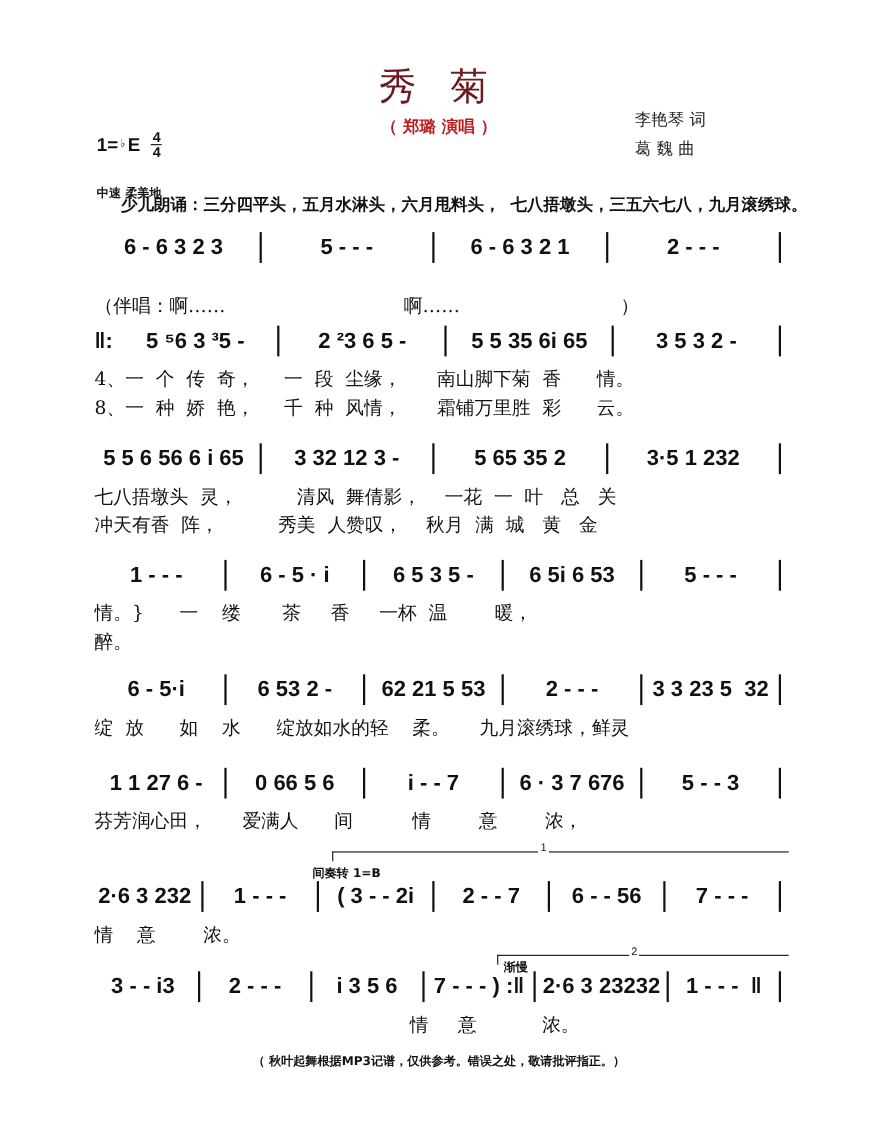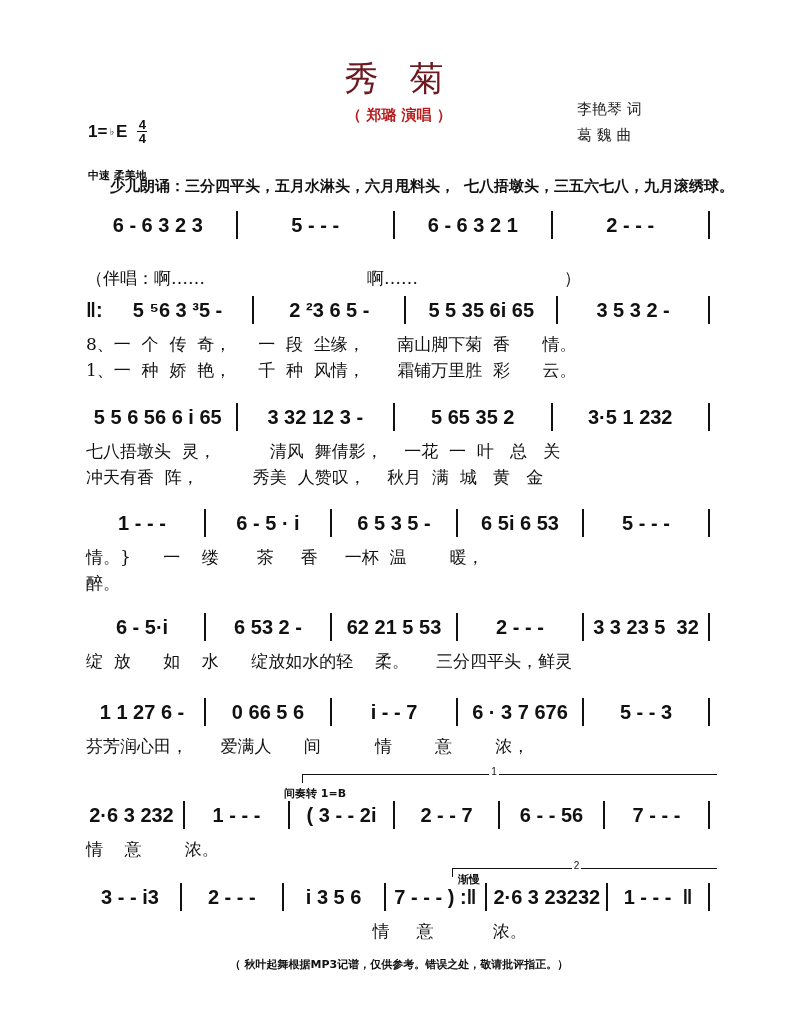--- a/index.html
+++ b/index.html
@@ -46,36 +46,36 @@
 <div class="abs tempo">中速  柔美地</div>
 <div class="abs recite">少儿朗诵：三分四平头，五月水淋头，六月甩料头，  七八捂墩头，三五六七八，九月滚绣球。</div>
 
 <div id="score">
     <div class="row" style="top: 210px;">
       <div class="notes" style="width: 630px; top: 0px;"><span class="measure" style="flex: 1 1 0%;">6 - 6 3 2 3</span><span class="bar"></span><span class="measure" style="flex: 1 1 0%;">5 - - -</span><span class="bar"></span><span class="measure" style="flex: 1 1 0%;">6 - 6 3 2 1</span><span class="bar"></span><span class="measure" style="flex: 1 1 0%;">2 - - -</span><span class="bar"></span></div>
       <div class="lyric" style="top: 38px; margin-top: 19px;">（伴唱：啊……                              啊……                           ）</div>
     </div>
     <div class="row" style="top: 295px;">
       <div class="notes" style="width: 630px; top: 0px;"><span style="margin-right: 6px;">‖:</span><span class="measure" style="flex: 1 1 0%;">5 ⁵6 3 ³5 -</span><span class="bar"></span><span class="measure" style="flex: 1 1 0%;">2 ²3 6 5 -</span><span class="bar"></span><span class="measure" style="flex: 1 1 0%;">5 5 35 6i 65</span><span class="bar"></span><span class="measure" style="flex: 1 1 0%;">3 5 3 2 -</span><span class="bar"></span></div>
-      <div class="lyric" style="top: 38px;">8、一  个  传  奇，     一  段  尘缘，      南山脚下菊  香      情。</div>
-      <div class="lyric" style="top: 64px;">1、一  种  娇  艳，     千  种  风情，      霜铺万里胜  彩      云。</div>
+      <div class="lyric" style="top: 38px;">4、一  个  传  奇，     一  段  尘缘，      南山脚下菊  香      情。</div>
+      <div class="lyric" style="top: 64px;">8、一  种  娇  艳，     千  种  风情，      霜铺万里胜  彩      云。</div>
     </div>
     <div class="row" style="top: 402px;">
       <div class="notes" style="width: 630px; top: 0px;"><span class="measure" style="flex: 1 1 0%;">5 5 6 56 6 i 65</span><span class="bar"></span><span class="measure" style="flex: 1 1 0%;">3 32 12 3 -</span><span class="bar"></span><span class="measure" style="flex: 1 1 0%;">5 65 35 2</span><span class="bar"></span><span class="measure" style="flex: 1 1 0%;">3·5 1 232</span><span class="bar"></span></div>
       <div class="lyric" style="top: 38px;">七八捂墩头  灵，          清风  舞倩影，    一花  一  叶   总   关</div>
       <div class="lyric" style="top: 64px;">冲天有香  阵，          秀美  人赞叹，    秋月  满  城   黄   金</div>
     </div>
     <div class="row" style="top: 508px;">
       <div class="notes" style="width: 630px; top: 0px;"><span class="measure" style="flex: 1 1 0%;">1 - - -</span><span class="bar"></span><span class="measure" style="flex: 1 1 0%;">6 - 5 · i</span><span class="bar"></span><span class="measure" style="flex: 1 1 0%;">6 5 3 5 -</span><span class="bar"></span><span class="measure" style="flex: 1 1 0%;">6 5i 6 53</span><span class="bar"></span><span class="measure" style="flex: 1 1 0%;">5 - - -</span><span class="bar"></span></div>
       <div class="lyric" style="top: 38px;">情。}      一    缕       茶     香     一杯  温        暖，</div>
       <div class="lyric" style="top: 64px;">醉。</div>
     </div>
     <div class="row" style="top: 612px;">
       <div class="notes" style="width: 630px; top: 0px;"><span class="measure" style="flex: 1 1 0%;">6 - 5·i</span><span class="bar"></span><span class="measure" style="flex: 1 1 0%;">6 53 2 -</span><span class="bar"></span><span class="measure" style="flex: 1 1 0%;">62 21 5 53</span><span class="bar"></span><span class="measure" style="flex: 1 1 0%;">2 - - -</span><span class="bar"></span><span class="measure" style="flex: 1 1 0%;">3 3 23 5  32</span><span class="bar"></span></div>
-      <div class="lyric" style="top: 38px;">绽  放      如    水      绽放如水的轻    柔。     三分四平头，鲜灵</div>
+      <div class="lyric" style="top: 38px;">绽  放      如    水      绽放如水的轻    柔。     九月滚绣球，鲜灵</div>
     </div>
     <div class="row" style="top: 697px;">
       <div class="notes" style="width: 630px; top: 0px;"><span class="measure" style="flex: 1 1 0%;">1 1 27 6 -</span><span class="bar"></span><span class="measure" style="flex: 1 1 0%;">0 66 5 6</span><span class="bar"></span><span class="measure" style="flex: 1 1 0%;">i - - 7</span><span class="bar"></span><span class="measure" style="flex: 1 1 0%;">6 · 3 7 676</span><span class="bar"></span><span class="measure" style="flex: 1 1 0%;">5 - - 3</span><span class="bar"></span></div>
       <div class="lyric" style="top: 38px; text-align: center;">芬芳润心田，      爱满人      间          情        意        浓，</div>
     </div>
     <div class="row" style="top: 800px;">
       <div class="notes" style="width: 630px; top: 0px;"><span class="measure" style="flex: 1 1 0%;">2·6 3 232</span><span class="bar"></span><span class="measure" style="flex: 1 1 0%;">1 - - -</span><span class="bar"></span><span class="measure" style="flex: 1 1 0%;">( 3 - - 2i</span><span class="bar"></span><span class="measure" style="flex: 1 1 0%;">2 - - 7</span><span class="bar"></span><span class="measure" style="flex: 1 1 0%;">6 - - 56</span><span class="bar"></span><span class="measure" style="flex: 1 1 0%;">7 - - -</span><span class="bar"></span></div>
       <div class="lyric" style="top: 38px;">情    意        浓。</div>
       <div class="volta" style="left: 216px; width: 414px; top: -26px;">
         <span style="left: 45%;">1</span>

